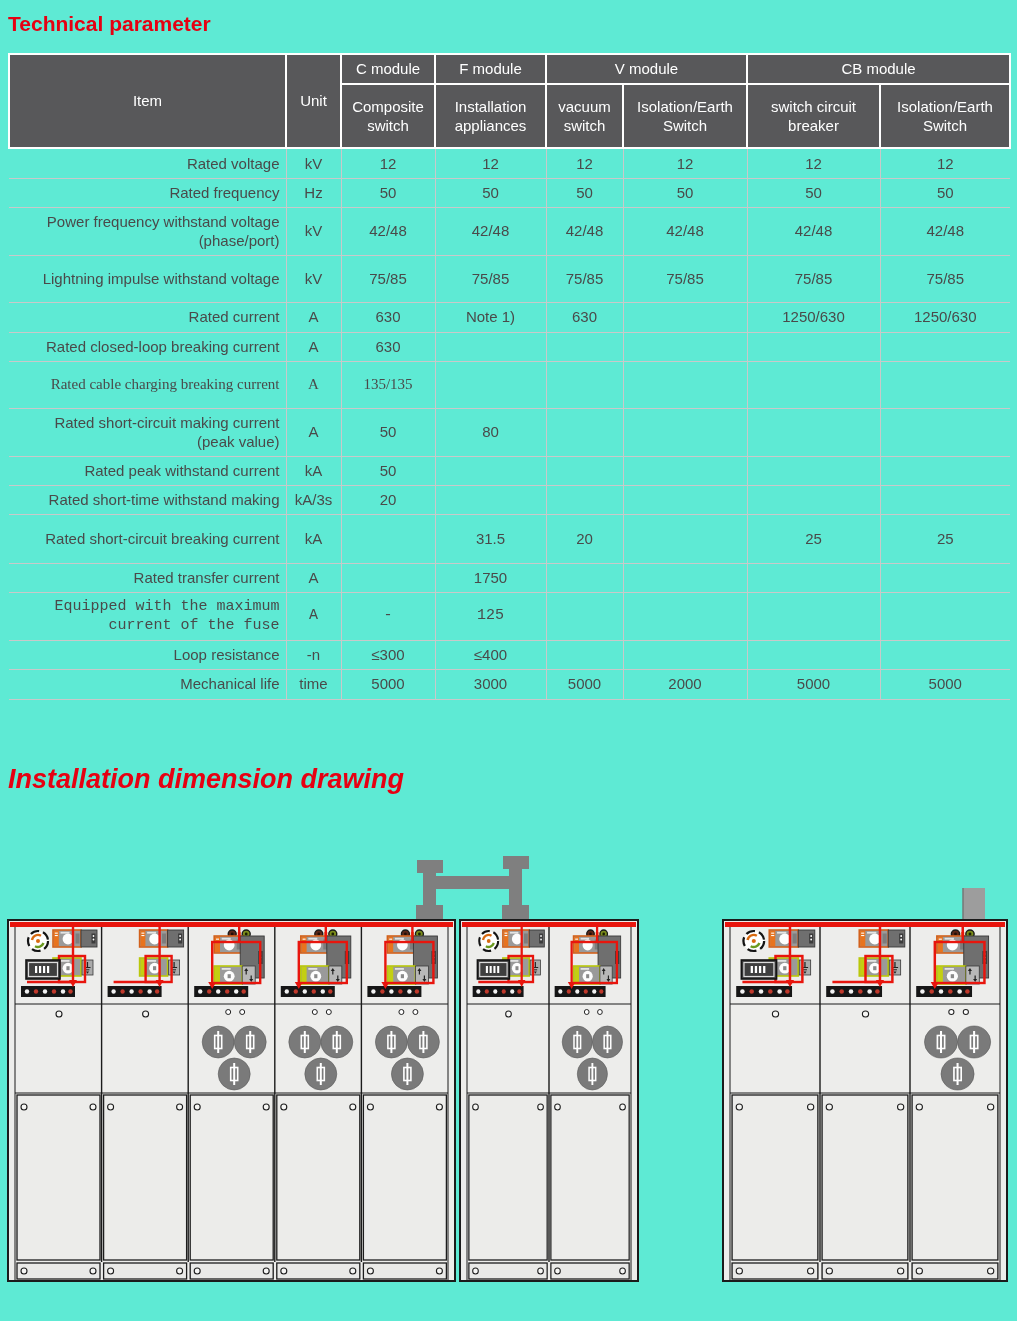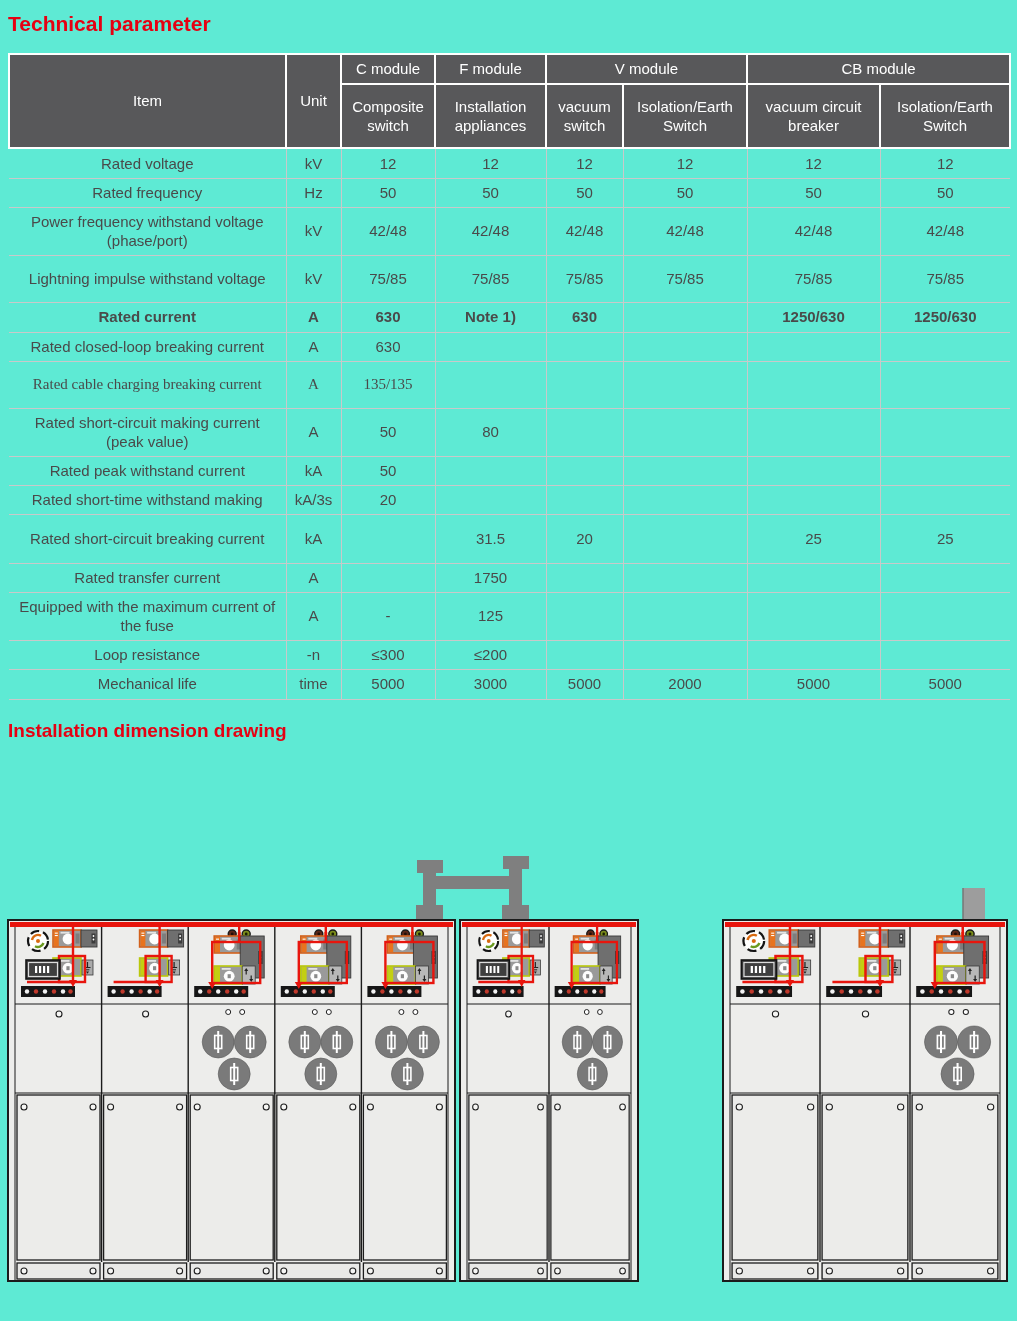--- a/index.html
+++ b/index.html
@@ -1,32 +1,32 @@
 <!DOCTYPE html>
 <html><head>
 <meta charset="utf-8">
 <style>
   html,body{margin:0;padding:0;background:#fff;}
   #page{position:relative;width:1017px;height:1321px;background:#5eead4;
         font-family:"Liberation Sans", sans-serif;color:#4a4a4a;overflow:hidden;}
   .sec-title{position:absolute;left:8px;margin:0;color:#e60012;font-weight:700;}
   #t-title{top:12px;font-size:21px;}
-  #i-title{top:720px;font-size:19px;}
+  #i-title{top:764px;font-size:27px;font-style:italic;}
   table.tech{position:absolute;left:8px;top:53px;width:1001px;border-collapse:collapse;
              table-layout:fixed;font-size:15px;}
   table.tech thead th{background:#58585a;color:#fff;font-weight:400;border:2px solid #fff;
                       text-align:center;vertical-align:middle;padding:2px 4px;line-height:1.3;}
   th.h-item{text-align:left;padding-left:12px;}
   tr.grp-row th{height:24px;}
   tr.sub-row th{height:58px;}
   table.tech tbody td{border-top:1px solid #c9c9c9;border-bottom:1px solid #c9c9c9;
                       border-left:1px solid #c9c9c9;padding:2px 6px;vertical-align:middle;
                       line-height:1.3;}
   table.tech tbody td:first-child{border-left:none;}
-  td.c-item{text-align:center;padding-left:5px;margin-left:10px;}
+  td.c-item{text-align:right;padding-left:5px;margin-left:10px;}
   td.c-val{text-align:center;}
   #drawing-wrap{position:absolute;left:0;top:845px;width:1017px;height:476px;}
   .cab{fill:#ededeb;stroke:#1b1b1b;stroke-width:2;}
   .fl{stroke:#1b1b1b;stroke-width:1;}
   .fl2{stroke:#1b1b1b;stroke-width:1.4;}
   .rl{stroke:#e8150d;stroke-width:2.4;fill:none;}
   .rf{fill:#e8150d;}
 </style>
 </head>
 <body>
@@ -53,21 +53,21 @@
         <th>C module</th>
         <th>F module</th>
         <th colspan="2">V module</th>
         <th colspan="2">CB module</th>
       </tr>
       <tr class="sub-row">
         <th>Composite switch</th>
         <th>Installation appliances</th>
         <th>vacuum switch</th>
         <th>Isolation/Earth Switch</th>
-        <th>vacuum circuit breaker</th>
+        <th>switch circuit breaker</th>
         <th>Isolation/Earth Switch</th>
       </tr>
     </thead>
     <tbody>
         <tr style="height: 30px;">
           <td class="c-item">Rated voltage</td>
           <td class="c-val">kV</td>
           <td class="c-val">12</td>
           <td class="c-val">12</td>
           <td class="c-val">12</td>
@@ -98,21 +98,21 @@
         <tr style="height: 47px;">
           <td class="c-item">Lightning impulse withstand voltage</td>
           <td class="c-val">kV</td>
           <td class="c-val">75/85</td>
           <td class="c-val">75/85</td>
           <td class="c-val">75/85</td>
           <td class="c-val">75/85</td>
           <td class="c-val">75/85</td>
           <td class="c-val">75/85</td>
         </tr>
-        <tr style="height: 30px; font-weight: bold;">
+        <tr style="height: 30px;">
           <td class="c-item">Rated current</td>
           <td class="c-val">A</td>
           <td class="c-val">630</td>
           <td class="c-val">Note 1)</td>
           <td class="c-val">630</td>
           <td class="c-val"></td>
           <td class="c-val">1250/630</td>
           <td class="c-val">1250/630</td>
         </tr>
         <tr style="height: 29px;">
@@ -178,35 +178,35 @@
         <tr style="height: 29px;">
           <td class="c-item">Rated transfer current</td>
           <td class="c-val">A</td>
           <td class="c-val"></td>
           <td class="c-val">1750</td>
           <td class="c-val"></td>
           <td class="c-val"></td>
           <td class="c-val"></td>
           <td class="c-val"></td>
         </tr>
-        <tr style="height: 48px;">
+        <tr style="height: 48px; font-family: Liberation Mono, monospace;">
           <td class="c-item">Equipped with the maximum current of the fuse</td>
           <td class="c-val">A</td>
           <td class="c-val">-</td>
           <td class="c-val">125</td>
           <td class="c-val"></td>
           <td class="c-val"></td>
           <td class="c-val"></td>
           <td class="c-val"></td>
         </tr>
         <tr style="height: 29px;">
           <td class="c-item">Loop resistance</td>
           <td class="c-val">-n</td>
           <td class="c-val">≤300</td>
-          <td class="c-val">≤200</td>
+          <td class="c-val">≤400</td>
           <td class="c-val"></td>
           <td class="c-val"></td>
           <td class="c-val"></td>
           <td class="c-val"></td>
         </tr>
         <tr style="height: 30px;">
           <td class="c-item">Mechanical life</td>
           <td class="c-val">time</td>
           <td class="c-val">5000</td>
           <td class="c-val">3000</td>

